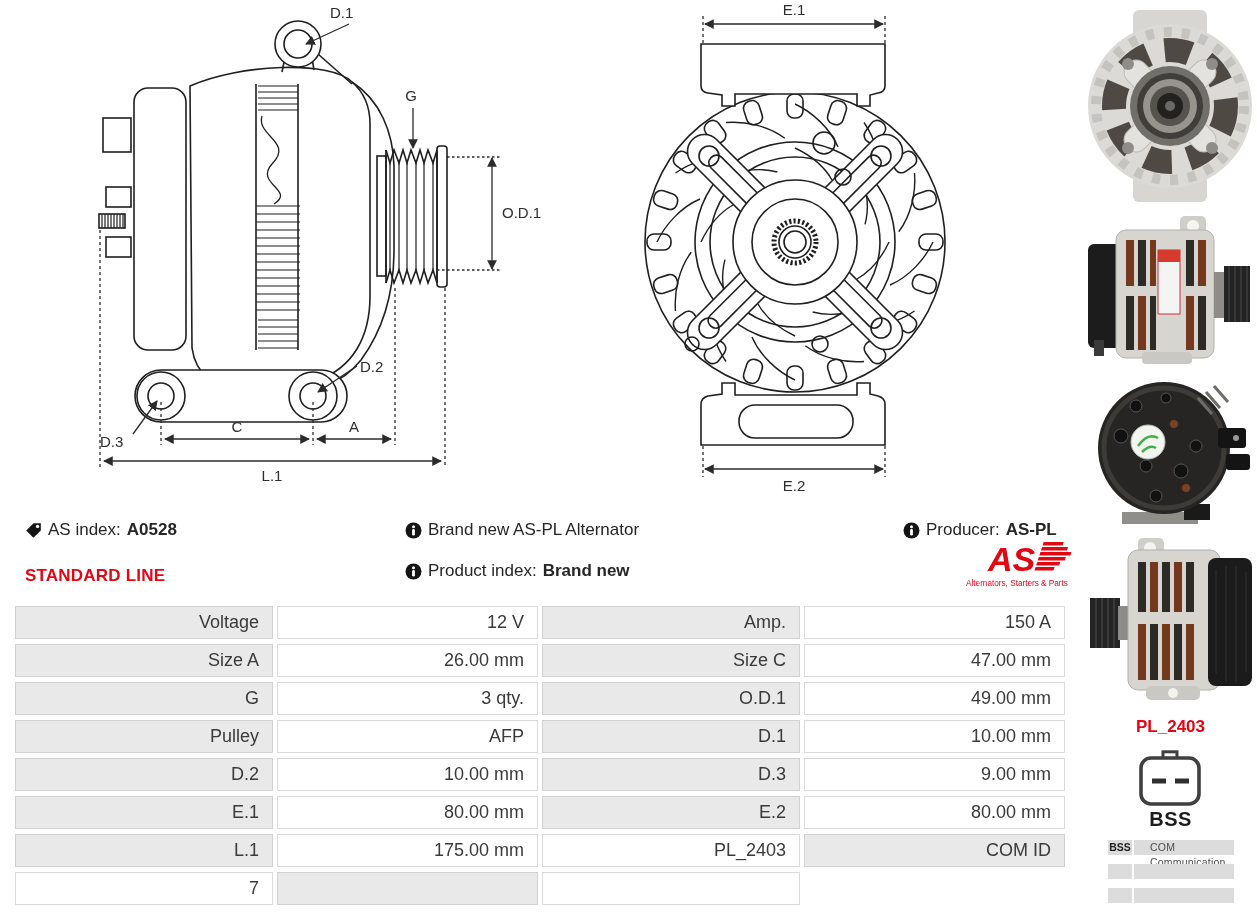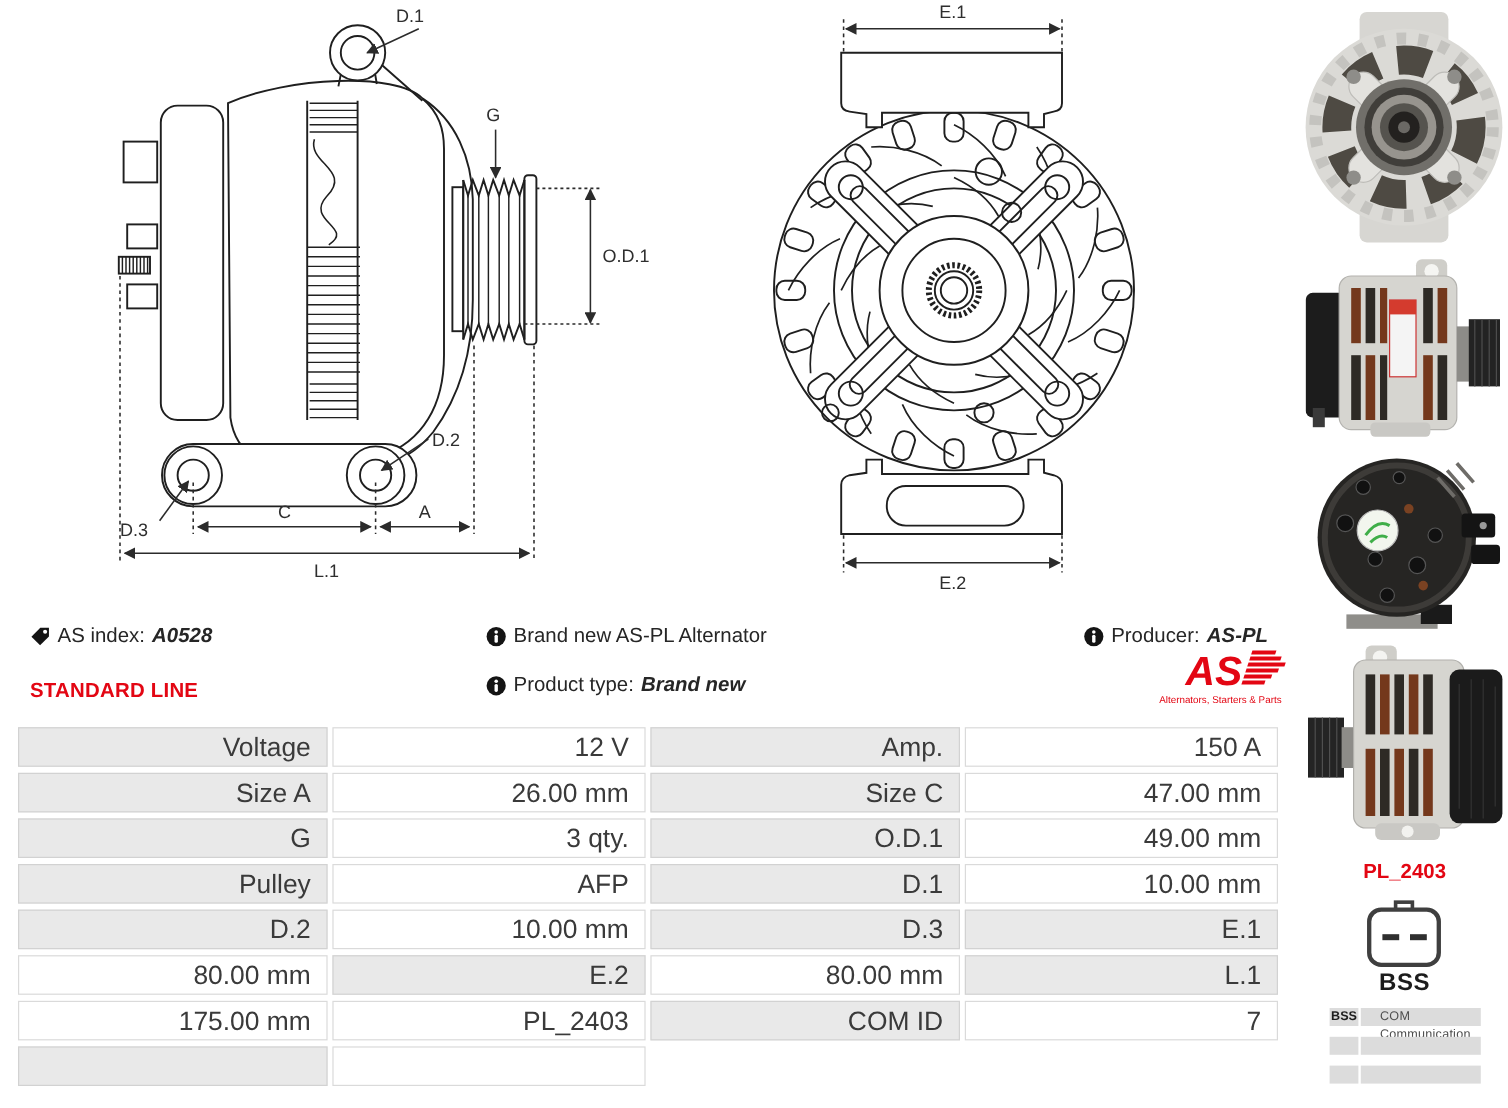--- a/index.html
+++ b/index.html
@@ -2,26 +2,26 @@
 <html><head>
 <meta charset="utf-8">
 <style>
   html,body{margin:0;padding:0;background:#fff;}
   body{width:1257px;height:923px;position:relative;overflow:hidden;
        font-family:"Liberation Sans",sans-serif;color:#222;}
   .abs{position:absolute;}
   svg text{font-family:"Liberation Sans",sans-serif;}
   
   .info-line{position:absolute;display:flex;align-items:center;gap:6px;height:22px;font-size:17px;color:#262626;}
-  .info-line .b{font-weight:bold;font-style:italic;}
+  .info-line .b{font-weight:bold;}
   .info-line.redline{font-weight:bold;color:#e30613;letter-spacing:.2px;flex-direction:column;}
   
   .spec-table{position:absolute;left:15px;top:606px;width:1050px;
     display:grid;grid-template-columns:258px 261px 258px 261px;column-gap:4px;row-gap:5px;}
-  .spec-table .cell{box-sizing:border-box;height:33px;line-height:31px;font-size:22px;
+  .spec-table .cell{box-sizing:border-box;height:33px;line-height:31px;font-size:18px;
     text-align:right;padding-right:13px;color:#3a3a3a;white-space:nowrap;overflow:hidden;padding-left:21px;}
   .spec-table .lbl{background:#e9e9e9;border:1px solid #d2d2d2;}
   .spec-table .val{background:#ffffff;border:1px solid #dadada;}
   
   .plug-code{position:absolute;left:1108px;top:717px;width:125px;text-align:center;
     font-size:17px;font-weight:bold;color:#e30613;}
   .plug-name{position:absolute;left:1108px;top:808px;width:125px;text-align:center;
     font-size:20px;font-weight:bold;color:#1c1c1c;letter-spacing:.5px;}
   .com-table{position:absolute;left:1108px;top:840px;display:grid;
     grid-template-columns:24px 100px;column-gap:2px;row-gap:9px;}
@@ -316,21 +316,21 @@
   </svg>
   <span>Brand new AS-PL Alternator</span>
 </div>
 
 <div class="info-line" style="left:405px;top:560px">
   <svg width="17" height="17" viewBox="0 0 17 17">
     <circle cx="8.5" cy="8.5" r="8" fill="#141414"></circle>
     <circle cx="8.5" cy="4.7" r="1.5" fill="#fff"></circle>
     <rect x="7.1" y="7" width="2.8" height="6.6" rx="1.3" fill="#fff"></rect>
   </svg>
-  <span>Product type:</span>
+  <span>Product index:</span>
   <span class="b">Brand new</span>
 </div>
 
 <div class="info-line" style="left:903px;top:519px">
   <svg width="17" height="17" viewBox="0 0 17 17">
     <circle cx="8.5" cy="8.5" r="8" fill="#141414"></circle>
     <circle cx="8.5" cy="4.7" r="1.5" fill="#fff"></circle>
     <rect x="7.1" y="7" width="2.8" height="6.6" rx="1.3" fill="#fff"></rect>
   </svg>
   <span>Producer:</span>
@@ -367,20 +367,21 @@
   <div class="cell val">49.00 mm</div>
 
   <div class="cell lbl">Pulley</div>
   <div class="cell val">AFP</div>
   <div class="cell lbl">D.1</div>
   <div class="cell val">10.00 mm</div>
 
   <div class="cell lbl">D.2</div>
   <div class="cell val">10.00 mm</div>
   <div class="cell lbl">D.3</div>
+  <div class="cell val">9.00 mm</div>
 
   <div class="cell lbl">E.1</div>
   <div class="cell val">80.00 mm</div>
   <div class="cell lbl">E.2</div>
   <div class="cell val">80.00 mm</div>
 
   <div class="cell lbl">L.1</div>
   <div class="cell val">175.00 mm</div>
   <div class="cell val">PL_2403</div>
 

